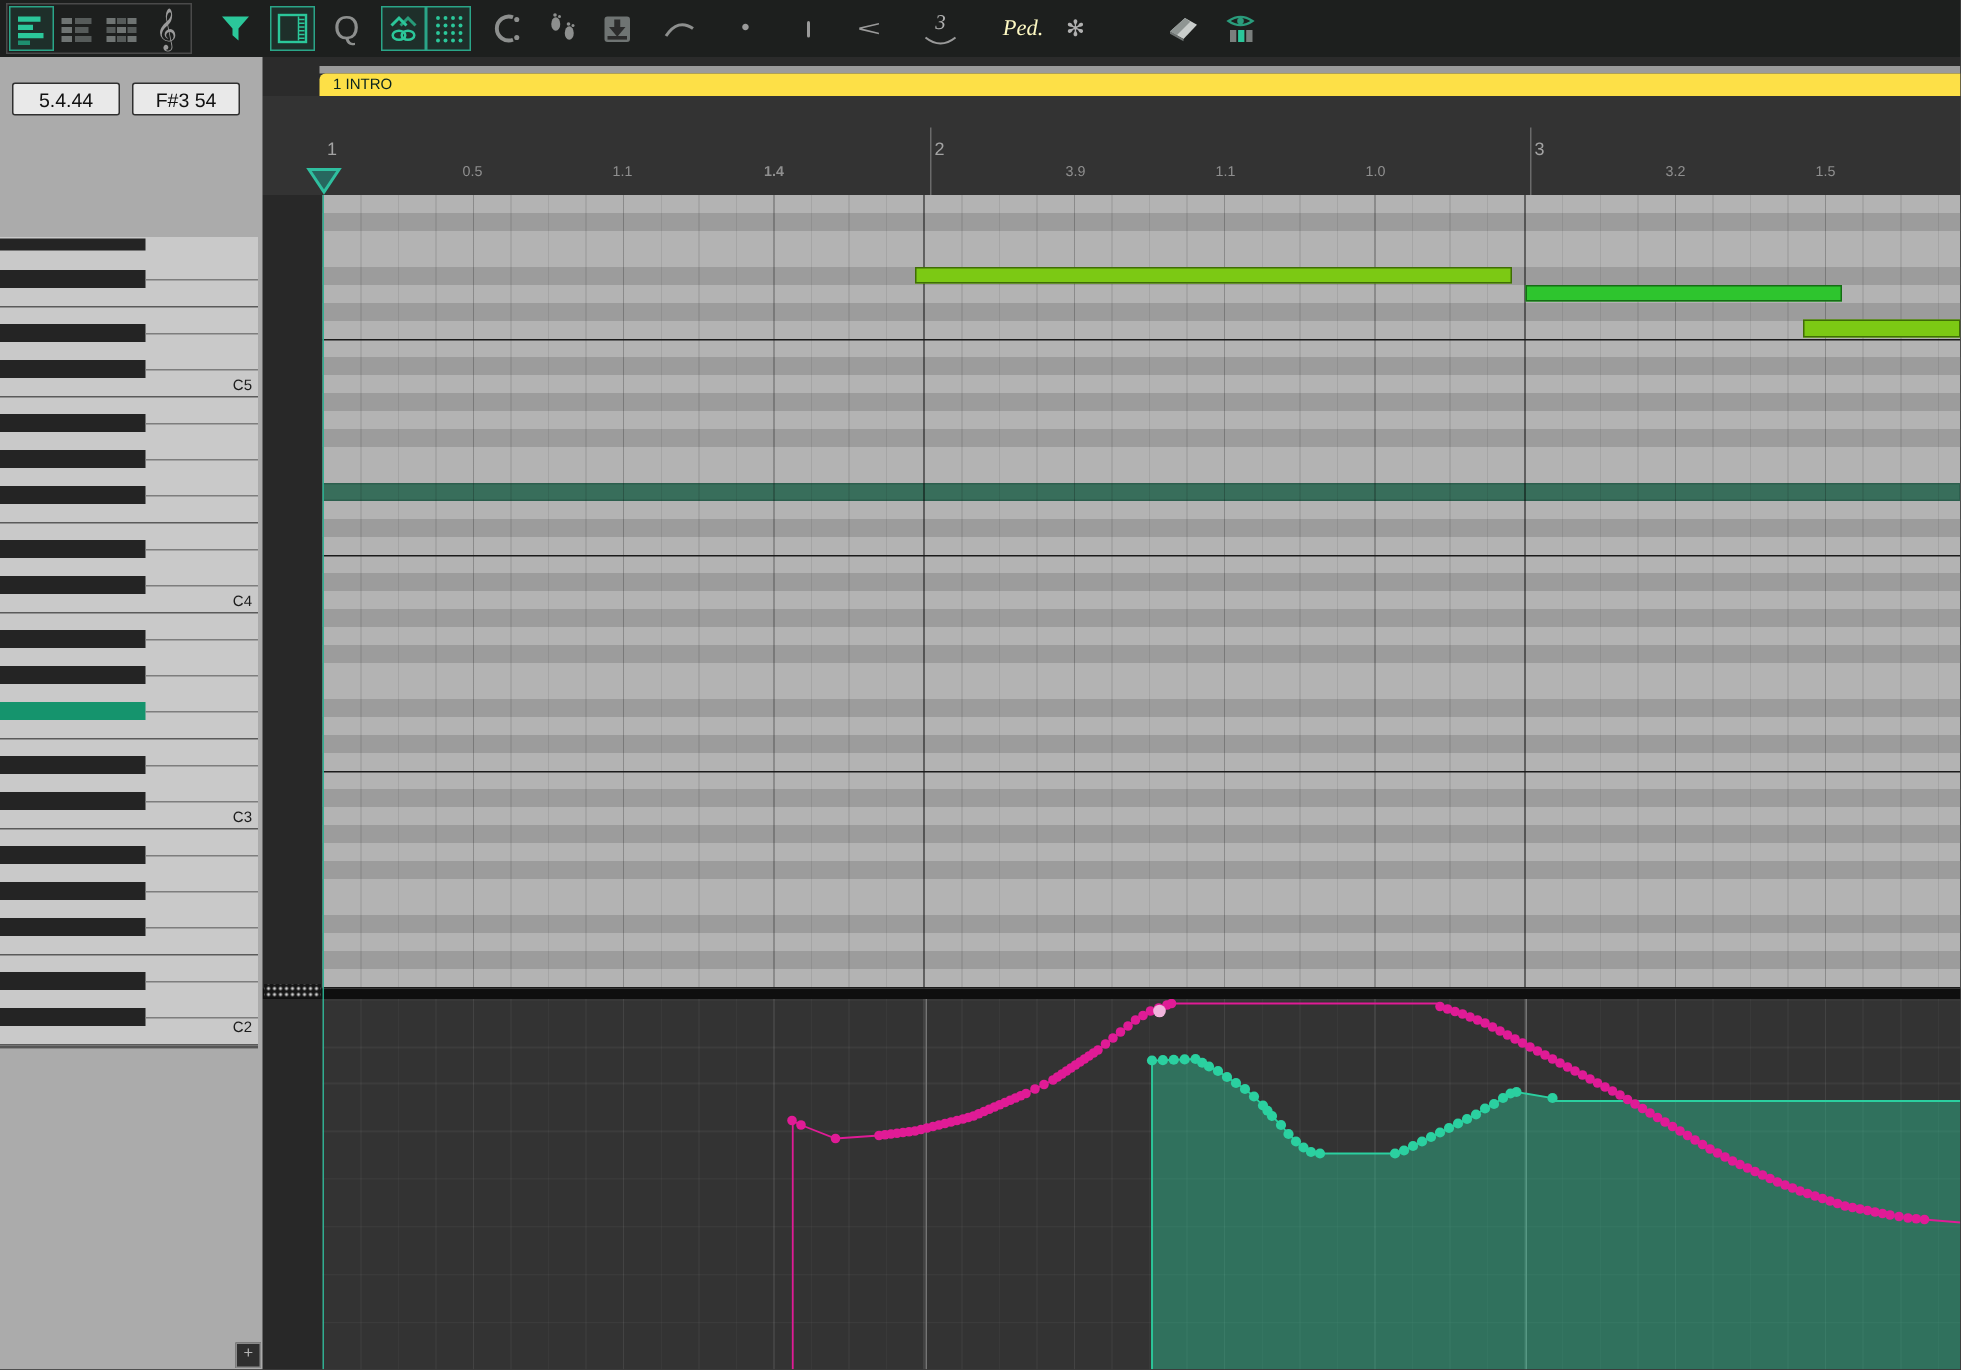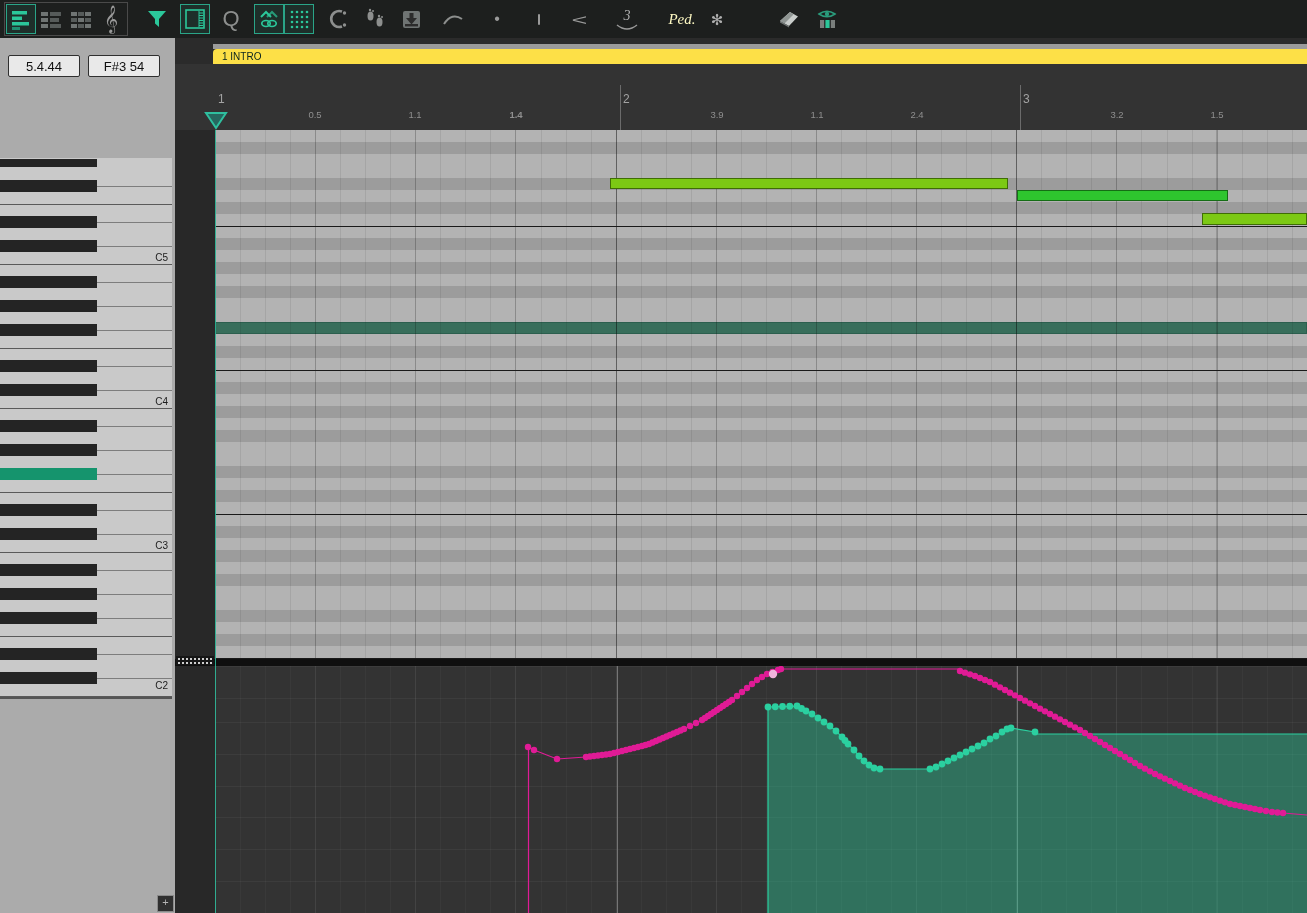--- a/index.html
+++ b/index.html
@@ -238,21 +238,21 @@
       <div class="bartick" style="left: 445px;"></div>
       <div class="bartick" style="left: 845px;"></div>
       <div class="barnum" style="left: 43px;">1</div>
       <div class="barnum" style="left: 448px;">2</div>
       <div class="barnum" style="left: 848px;">3</div>
       <div class="beatnum" style="left: 140px;">0.5</div>
       <div class="beatnum" style="left: 240px;">1.1</div>
       <div class="beatnum" style="left: 341px; font-weight: bold;">1.4</div>
       <div class="beatnum" style="left: 542px;">3.9</div>
       <div class="beatnum" style="left: 642px;">1.1</div>
-      <div class="beatnum" style="left: 742px;">2.4</div>
+      <div class="beatnum" style="left: 742px;">1.0</div>
       <div class="beatnum" style="left: 942px;">3.2</div>
       <div class="beatnum" style="left: 1042px;">1.5</div>
     </div>
   <svg id="cursor-tri" width="24" height="19">
     <polygon points="2,2 22,2 12,17" fill="#27675f" stroke="#2fbf9f" stroke-width="2"></polygon>
   </svg>
 
   <div id="grid">
     <div id="grid-rows">
         <div class="grow" style="top: 12px;"></div>

